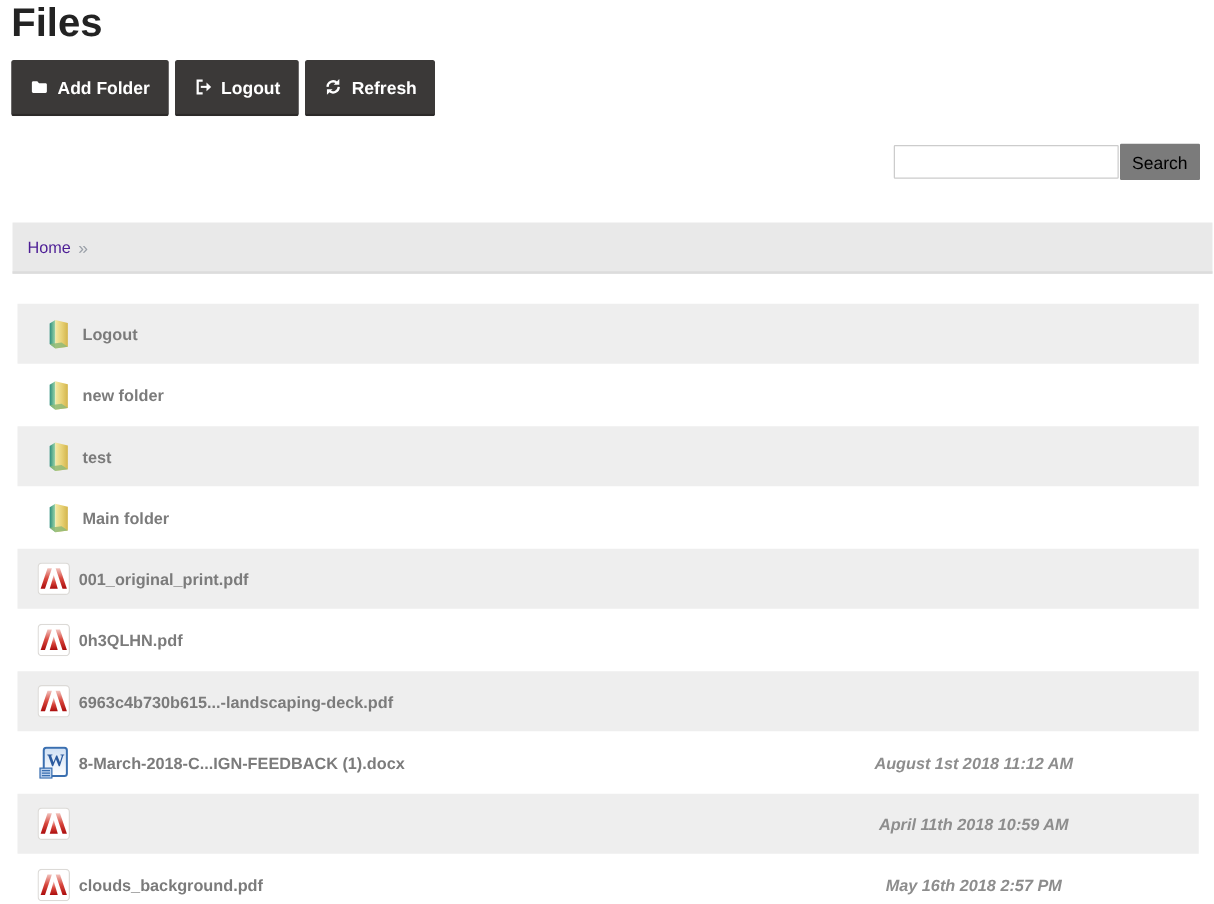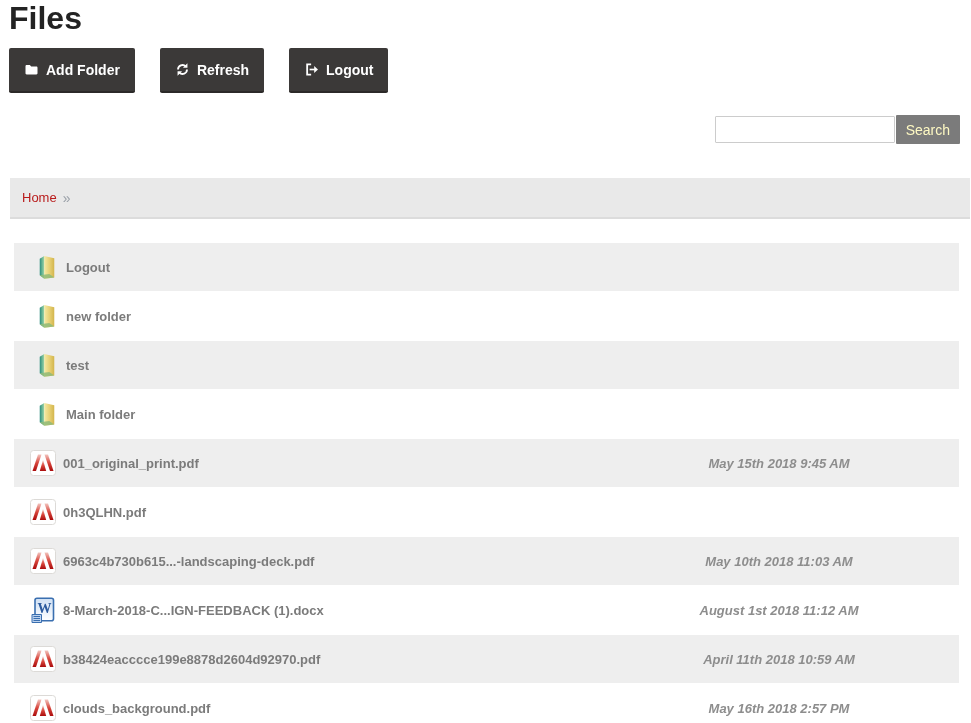--- a/index.html
+++ b/index.html
@@ -19,21 +19,21 @@
     color: #232323;
   }
   
   .toolbar { padding-left: 9px; height: 45px; display: flex; }
   .tb-btn {
     display: inline-flex;
     align-items: center;
     gap: 7px;
     height: 45px;
     padding: 0 15px;
-    margin-right: 25px;
+    margin-right: 5px;
     background: #3b3938;
     border: none;
     border-bottom: 2px solid #2c2a29;
     border-radius: 2px;
     color: #ffffff;
     font-family: "Liberation Sans", sans-serif;
     font-size: 14px;
     font-weight: bold;
     cursor: pointer;
   }
@@ -57,40 +57,40 @@
     font-family: "Liberation Sans", sans-serif;
     font-size: 13px;
     color: #444444;
     outline: none;
   }
   .search-btn {
     height: 29px;
     padding: 0 10px;
     margin-left: 1px;
     background: #7b7b7b;
-    color: #fef9c3;
+    color: #000000;
     border: none;
     border-radius: 1px;
     font-family: "Liberation Sans", sans-serif;
     font-size: 14px;
     cursor: pointer;
   }
   
   .breadcrumb {
     margin: 34px 1px 0 10px;
     height: 41px;
     background: #e9e9e9;
     border-bottom: 2px solid #dcdcdc;
     display: flex;
     align-items: center;
     padding-left: 12px;
     font-size: 13px;
   }
   .breadcrumb a.crumb {
-    color: #b91c1c;
+    color: #4c1d95;
     text-decoration: none;
     cursor: pointer;
   }
   .breadcrumb .sep {
     color: #9aa0a8;
     margin-left: 6px;
     font-size: 14px;
   }
   
   .file-list { margin: 24px 12px 0 14px; }
@@ -134,38 +134,38 @@
     <span class="btn-icon">
       <svg width="15" height="15" viewBox="0 0 20 20">
           <path d="M2 5.5C2 4.7 2.7 4 3.5 4h4.3l1.8 2h7c.8 0 1.4.7 1.4 1.5v7.5c0 .8-.6 1.5-1.4 1.5H3.5C2.7 16.5 2 15.8 2 15z" fill="#ffffff"></path>
         </svg>
     </span>
     <span>Add Folder</span>
   </button>
   <button class="tb-btn">
     <span class="btn-icon">
       <svg width="15" height="15" viewBox="0 0 20 20">
+        <path d="M9.5 3.2H4.2v13.6h5.3" fill="none" stroke="#ffffff" stroke-width="2.4"></path>
+        <rect x="7.5" y="8.9" width="7" height="2.2" fill="#ffffff"></rect>
+        <polygon points="13.6,5.4 18.6,10 13.6,14.6" fill="#ffffff"></polygon>
+      </svg>
+    </span>
+    <span>Logout</span>
+  </button>
+  <button class="tb-btn">
+    <span class="btn-icon">
+      <svg width="15" height="15" viewBox="0 0 20 20">
         <path d="M4 10a6 6 0 0 1 10.2-4.2" fill="none" stroke="#ffffff" stroke-width="2.4"></path>
         <polygon points="16.6,1.6 16.6,7.6 10.6,7.6" fill="#ffffff"></polygon>
         <path d="M16 10a6 6 0 0 1-10.2 4.2" fill="none" stroke="#ffffff" stroke-width="2.4"></path>
         <polygon points="3.4,18.4 3.4,12.4 9.4,12.4" fill="#ffffff"></polygon>
       </svg>
     </span>
     <span>Refresh</span>
   </button>
-  <button class="tb-btn">
-    <span class="btn-icon">
-      <svg width="15" height="15" viewBox="0 0 20 20">
-        <path d="M9.5 3.2H4.2v13.6h5.3" fill="none" stroke="#ffffff" stroke-width="2.4"></path>
-        <rect x="7.5" y="8.9" width="7" height="2.2" fill="#ffffff"></rect>
-        <polygon points="13.6,5.4 18.6,10 13.6,14.6" fill="#ffffff"></polygon>
-      </svg>
-    </span>
-    <span>Logout</span>
-  </button>
 </div>
 
 <div class="search-row">
   <input class="search-input" type="text" value="" style="">
   <button class="search-btn">Search</button>
 </div>
 
 <div class="breadcrumb">
   <a class="crumb">Home</a>
   <span class="sep">»</span>
@@ -276,21 +276,20 @@
           </linearGradient>
         </defs>
         <rect x="0.5" y="0.5" width="25" height="25" rx="3" fill="#ffffff" stroke="#dcdad7"></rect>
         <polygon points="2.5,21 8,4.5 11.5,4.5 6,21" fill="url(#pgA)"></polygon>
         <polygon points="14.5,4.5 18,4.5 23.5,21 20,21" fill="url(#pgA)"></polygon>
         <polygon points="13,10 16.2,21 9.8,21" fill="url(#pgA)"></polygon>
       </svg>
     </span>
 
     <span class="name">001_original_print.pdf</span>
-    <span class="date">May 15th 2018 9:45 AM</span>
   </div>
     <div class="row">
 
     <span class="icon i-pdf">
       <svg width="26" height="26" viewBox="0 0 26 26">
         <defs>
           <linearGradient id="pgA" x1="0" y1="0" x2="0" y2="1">
             <stop offset="0" stop-color="#f2c5bf"></stop>
               <stop offset="0.5" stop-color="#d8473d"></stop>
               <stop offset="1" stop-color="#ab0c0c"></stop>
@@ -317,21 +316,20 @@
           </linearGradient>
         </defs>
         <rect x="0.5" y="0.5" width="25" height="25" rx="3" fill="#ffffff" stroke="#dcdad7"></rect>
         <polygon points="2.5,21 8,4.5 11.5,4.5 6,21" fill="url(#pgA)"></polygon>
         <polygon points="14.5,4.5 18,4.5 23.5,21 20,21" fill="url(#pgA)"></polygon>
         <polygon points="13,10 16.2,21 9.8,21" fill="url(#pgA)"></polygon>
       </svg>
     </span>
 
     <span class="name">6963c4b730b615...-landscaping-deck.pdf</span>
-    <span class="date">May 10th 2018 11:03 AM</span>
   </div>
     <div class="row">
 
     <span class="icon i-docx">
       <svg width="26" height="26" viewBox="0 0 26 26">
         <defs>
           <linearGradient id="wgA" x1="0" y1="0" x2="0" y2="1">
             <stop offset="0" stop-color="#cfe0f4"></stop>
               <stop offset="1" stop-color="#ffffff"></stop>
           </linearGradient>
@@ -356,21 +354,20 @@
               <stop offset="1" stop-color="#ab0c0c"></stop>
           </linearGradient>
         </defs>
         <rect x="0.5" y="0.5" width="25" height="25" rx="3" fill="#ffffff" stroke="#dcdad7"></rect>
         <polygon points="2.5,21 8,4.5 11.5,4.5 6,21" fill="url(#pgA)"></polygon>
         <polygon points="14.5,4.5 18,4.5 23.5,21 20,21" fill="url(#pgA)"></polygon>
         <polygon points="13,10 16.2,21 9.8,21" fill="url(#pgA)"></polygon>
       </svg>
     </span>
 
-    <span class="name">b38424eacccce199e8878d2604d92970.pdf</span>
     <span class="date">April 11th 2018 10:59 AM</span>
   </div>
     <div class="row">
 
     <span class="icon i-pdf">
       <svg width="26" height="26" viewBox="0 0 26 26">
         <defs>
           <linearGradient id="pgA" x1="0" y1="0" x2="0" y2="1">
             <stop offset="0" stop-color="#f2c5bf"></stop>
               <stop offset="0.5" stop-color="#d8473d"></stop>

